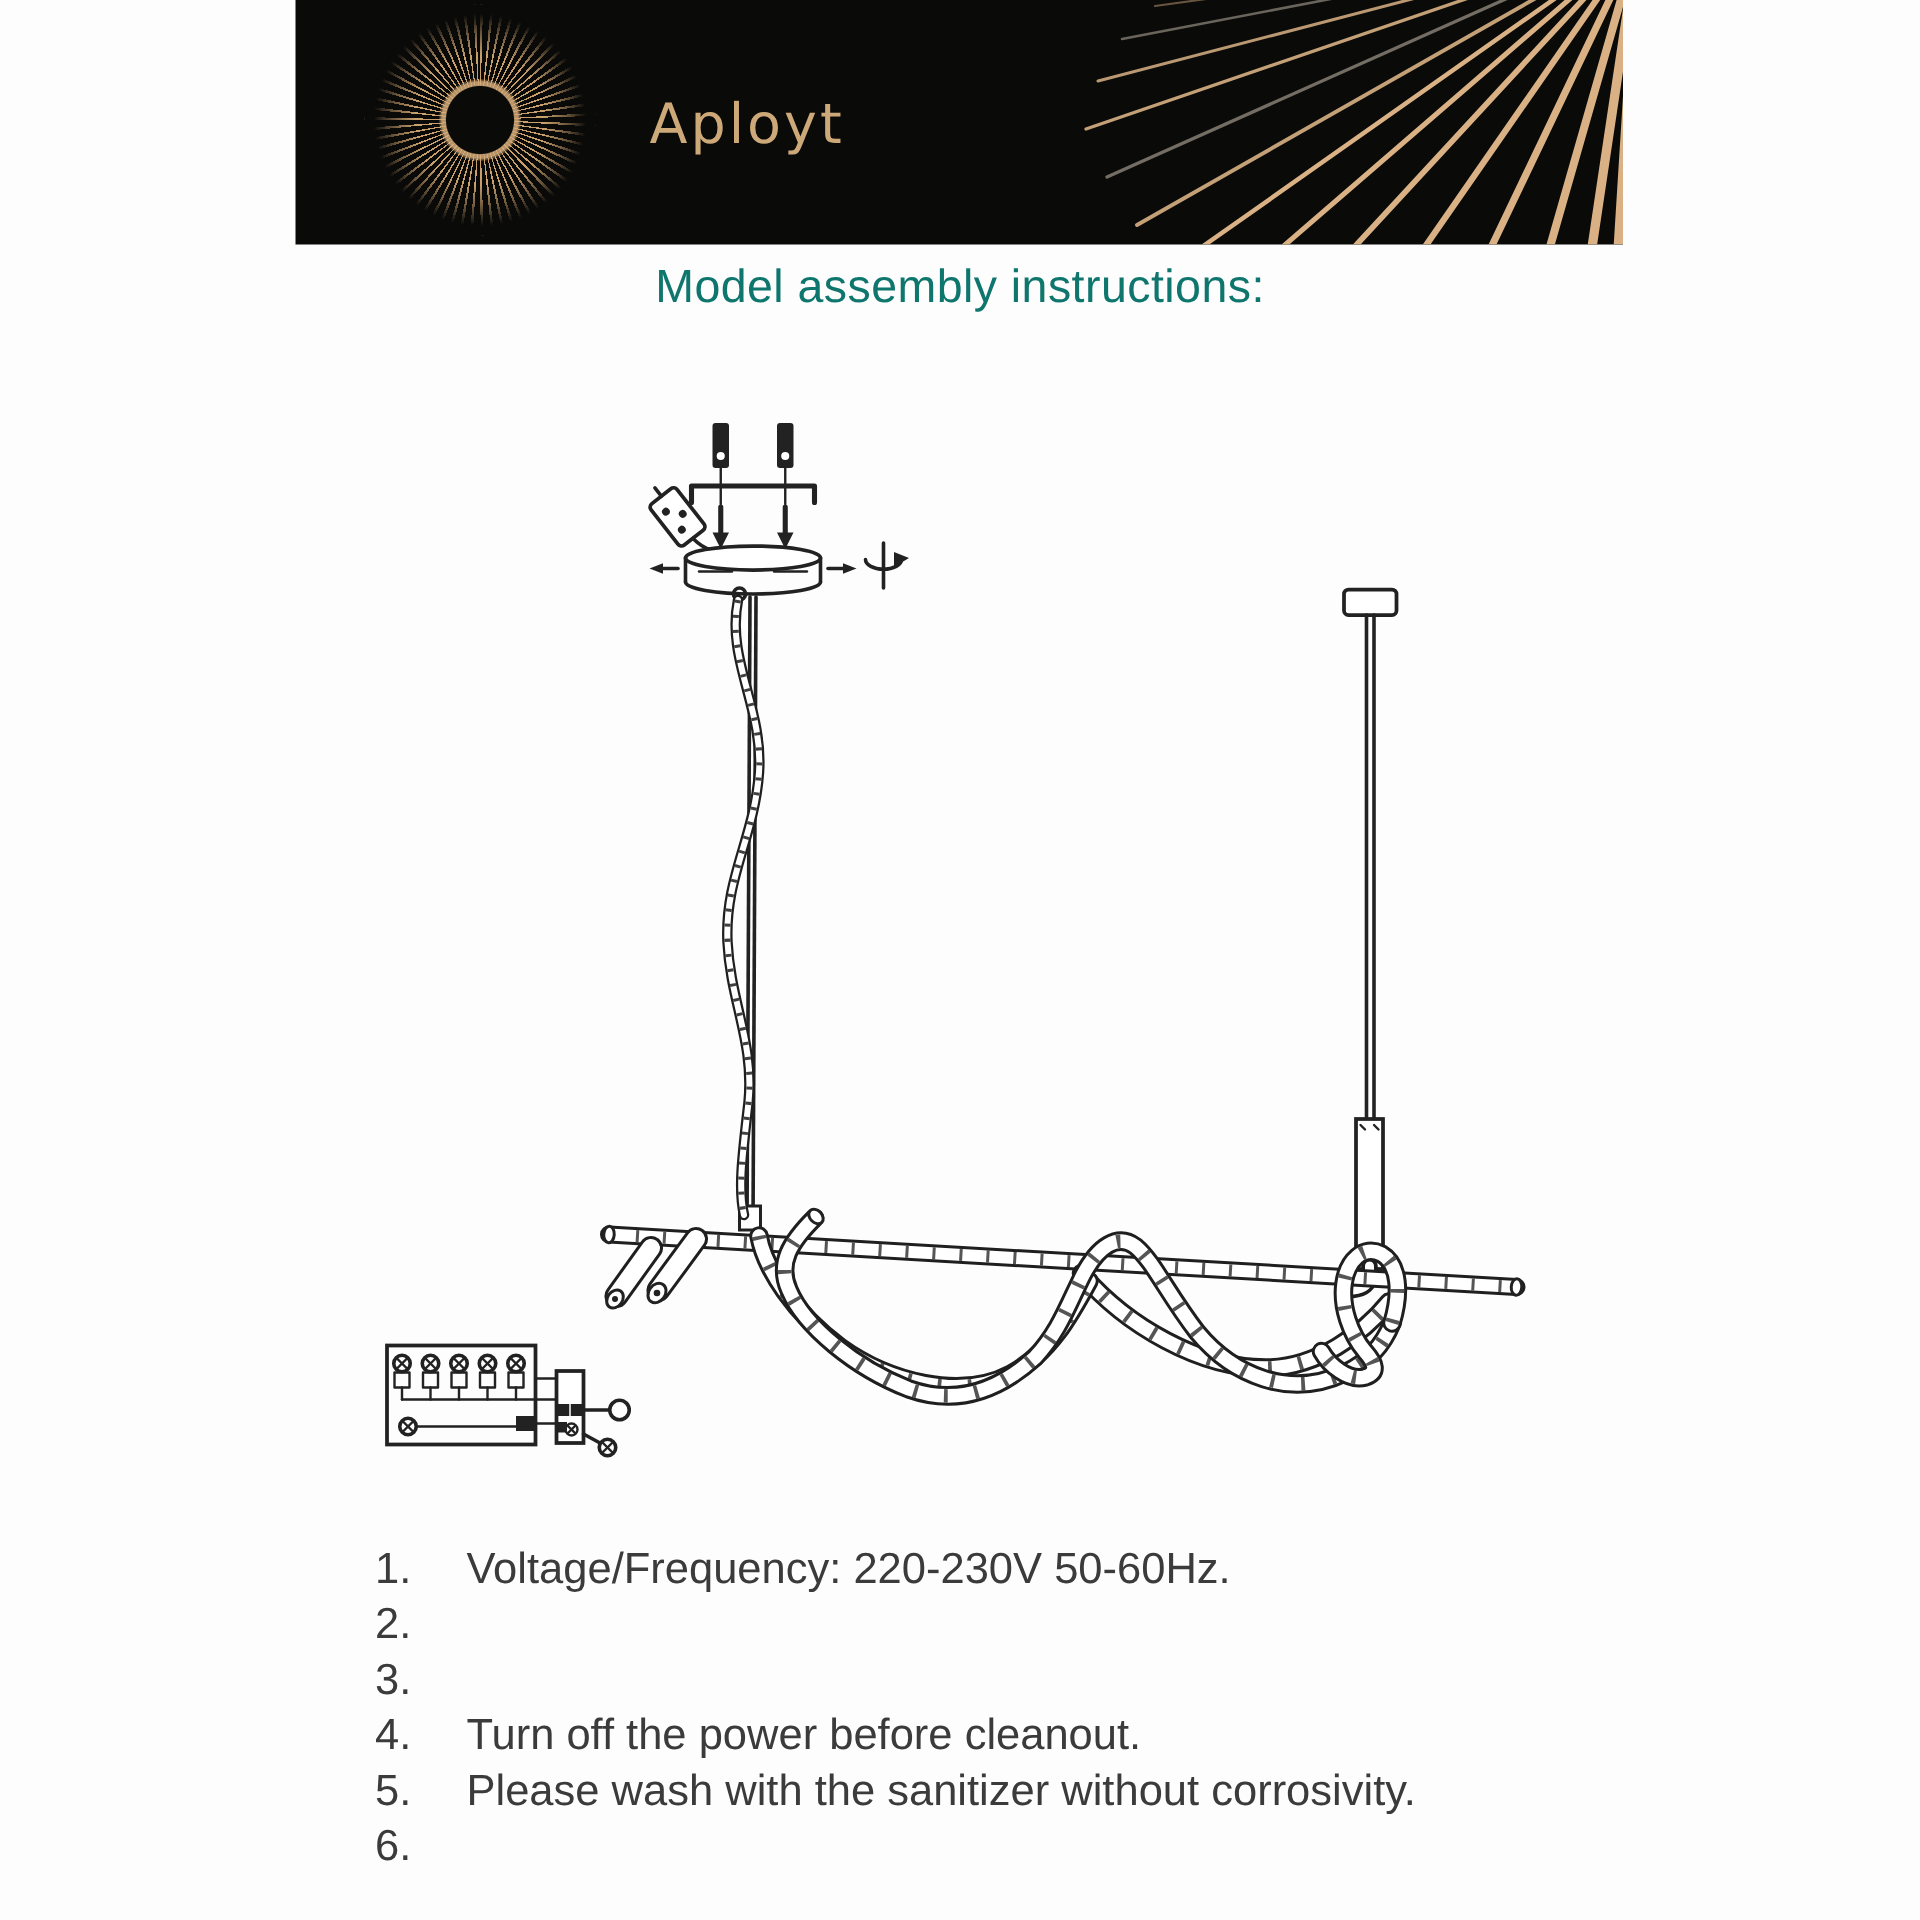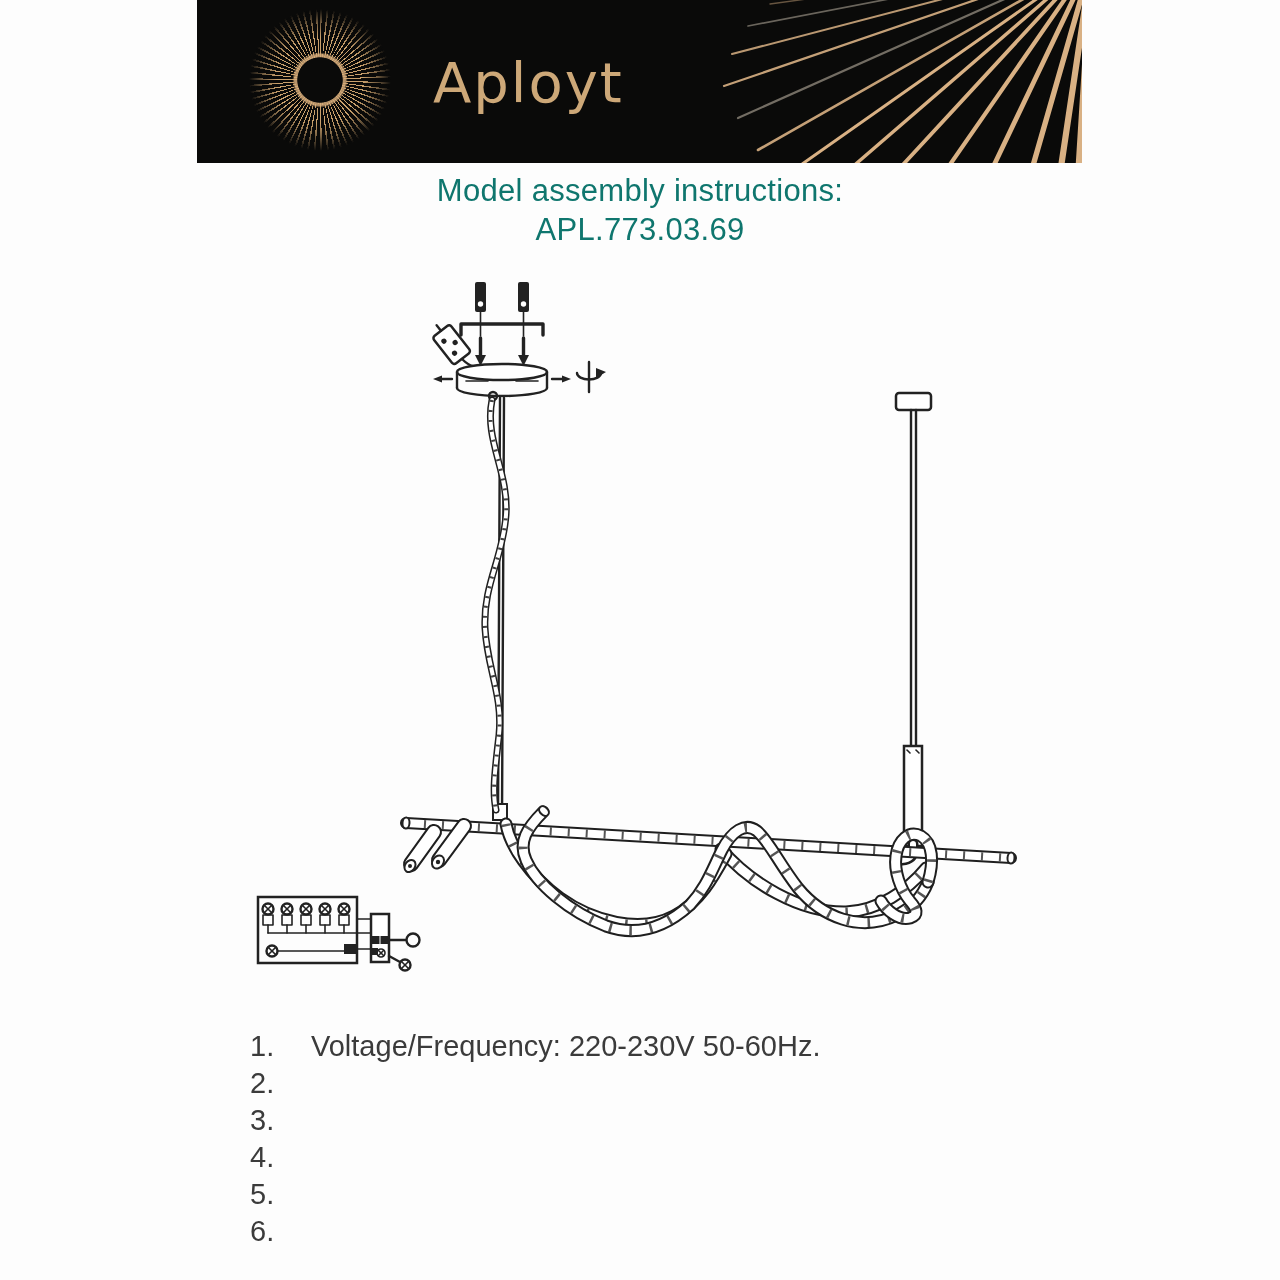--- a/index.html
+++ b/index.html
@@ -6,21 +6,21 @@
   .page{position:relative;width:1280px;height:1280px;background:#fdfdfd;overflow:hidden;
         font-family:"Liberation Sans", sans-serif;}
 
   
   .banner{position:absolute;left:197px;top:0;width:885px;height:163px;background:#0a0a09;overflow:hidden;}
   .sunburst{position:absolute;left:46px;top:3px;width:154px;height:154px;border-radius:50%;
     background:
       radial-gradient(closest-side,#0a0a09 0 29%,rgba(214,172,122,.85) 30% 33%,rgba(214,172,122,0) 36% 56%,rgba(10,10,9,.45) 74%,#0a0a09 92%),
       repeating-conic-gradient(from 0deg,#c9a06c 0deg 1.5deg,rgba(10,10,9,0) 1.5deg 5.4deg);}
   .brand{position:absolute;left:236px;top:38px;width:360px;height:90px;line-height:90px;
-    color:#cda878;font-size:56px;letter-spacing:2px;font-weight:400;
+    color:#cda878;font-size:37px;letter-spacing:2px;font-weight:400;
     font-family:"DejaVu Sans", sans-serif;}
   .rays{position:absolute;right:0;top:0;}
 
   
   .titleblock{position:absolute;left:0;top:171px;width:100%;text-align:center;color:#0f766e;}
   .title-line{font-size:31px;line-height:39px;letter-spacing:.3px;}
 
   
   .figure{position:absolute;left:0;top:0;width:1280px;height:1280px;pointer-events:none;}
   .ln{stroke:#222;fill:none;stroke-linecap:round;stroke-linejoin:round;}
@@ -68,21 +68,20 @@
         <line x1="440" y1="-40" x2="368" y2="211" stroke-width="5.4"></line>
         <line x1="440" y1="-40" x2="402" y2="214" stroke-width="6.2"></line>
         <line x1="440" y1="-40" x2="424" y2="216" stroke-width="7"></line>
         <line x1="440" y1="-40" x2="436" y2="217" stroke-width="8"></line>
       </g>
     </svg>
   </div>
 
   <div class="titleblock">
     <div class="title-line">Model assembly instructions:</div>
-    <div class="title-line">APL.773.03.69</div>
   </div>
 
   <svg class="figure" viewBox="0 0 1280 1280">
 
     <g>
       <rect class="fillk" x="475" y="282" width="11" height="30" rx="2"></rect>
       <circle cx="480.5" cy="304" r="2.7" fill="#fff"></circle>
       <rect class="fillk" x="518" y="282" width="11" height="30" rx="2"></rect>
       <circle cx="523.5" cy="304" r="2.7" fill="#fff"></circle>
       <line class="ln w1" x1="480.5" y1="312" x2="480.5" y2="336"></line>
@@ -264,22 +263,24 @@
       <span class="instr-text">Voltage/Frequency: 220-230V 50-60Hz.</span>
     </div>
     <div class="instr-row">
       <span class="instr-num">2.</span>
     </div>
     <div class="instr-row">
       <span class="instr-num">3.</span>
     </div>
     <div class="instr-row">
       <span class="instr-num">4.</span>
+      <span class="instr-text">Turn off the power before cleanout.</span>
     </div>
     <div class="instr-row">
       <span class="instr-num">5.</span>
+      <span class="instr-text">Please wash with the sanitizer without corrosivity.</span>
     </div>
     <div class="instr-row">
       <span class="instr-num">6.</span>
     </div>
   </div>
 
 </div>
 
 </body></html>

